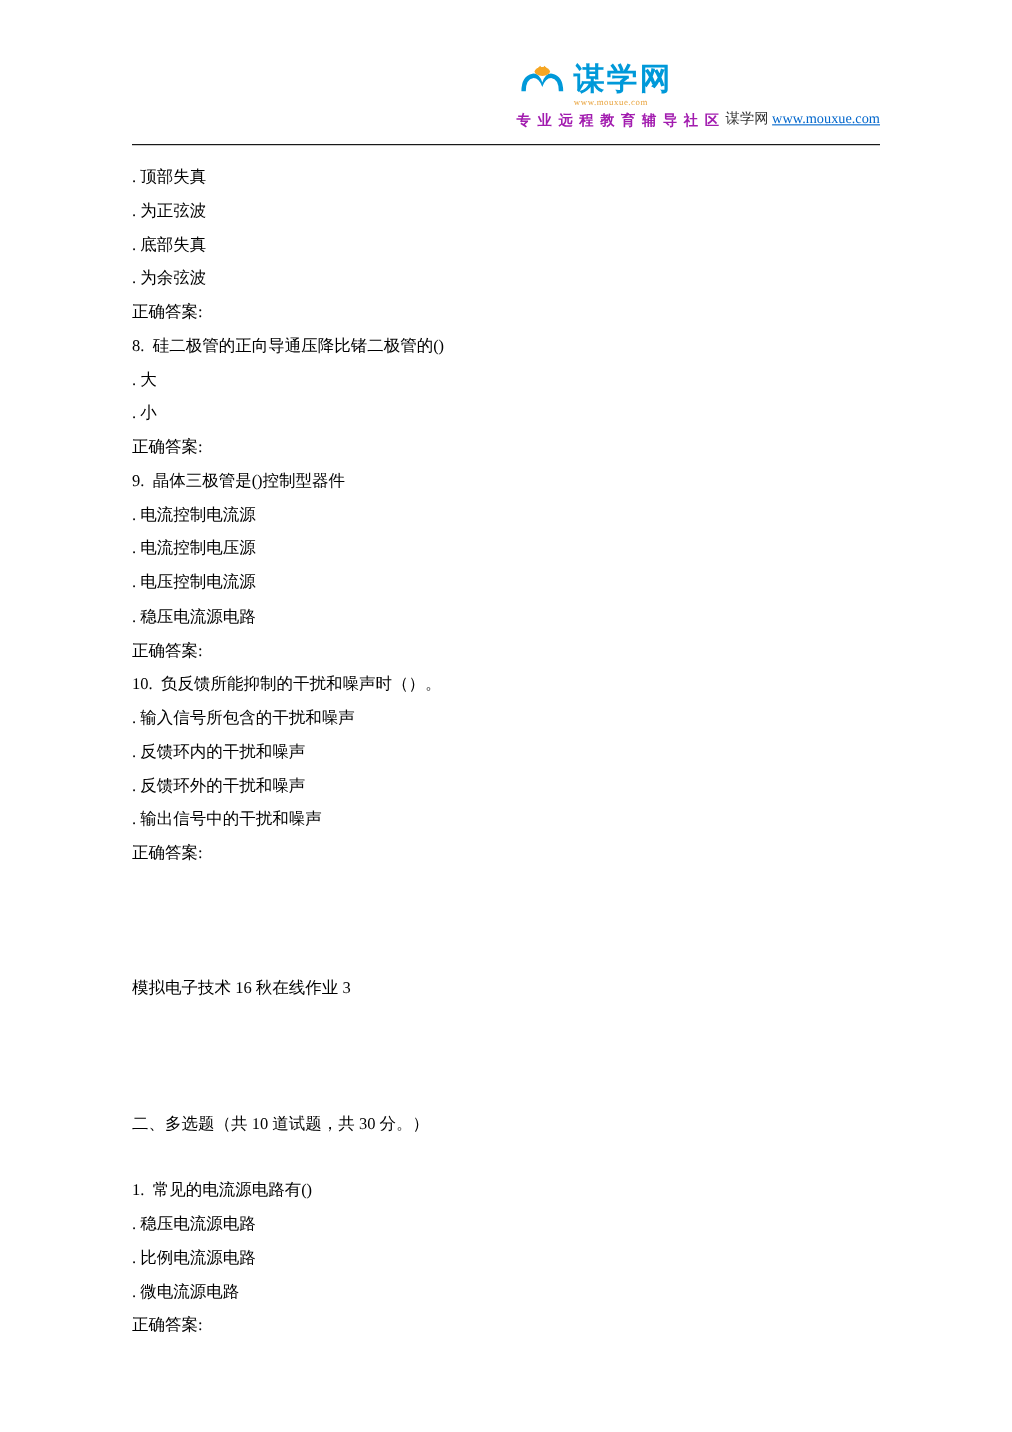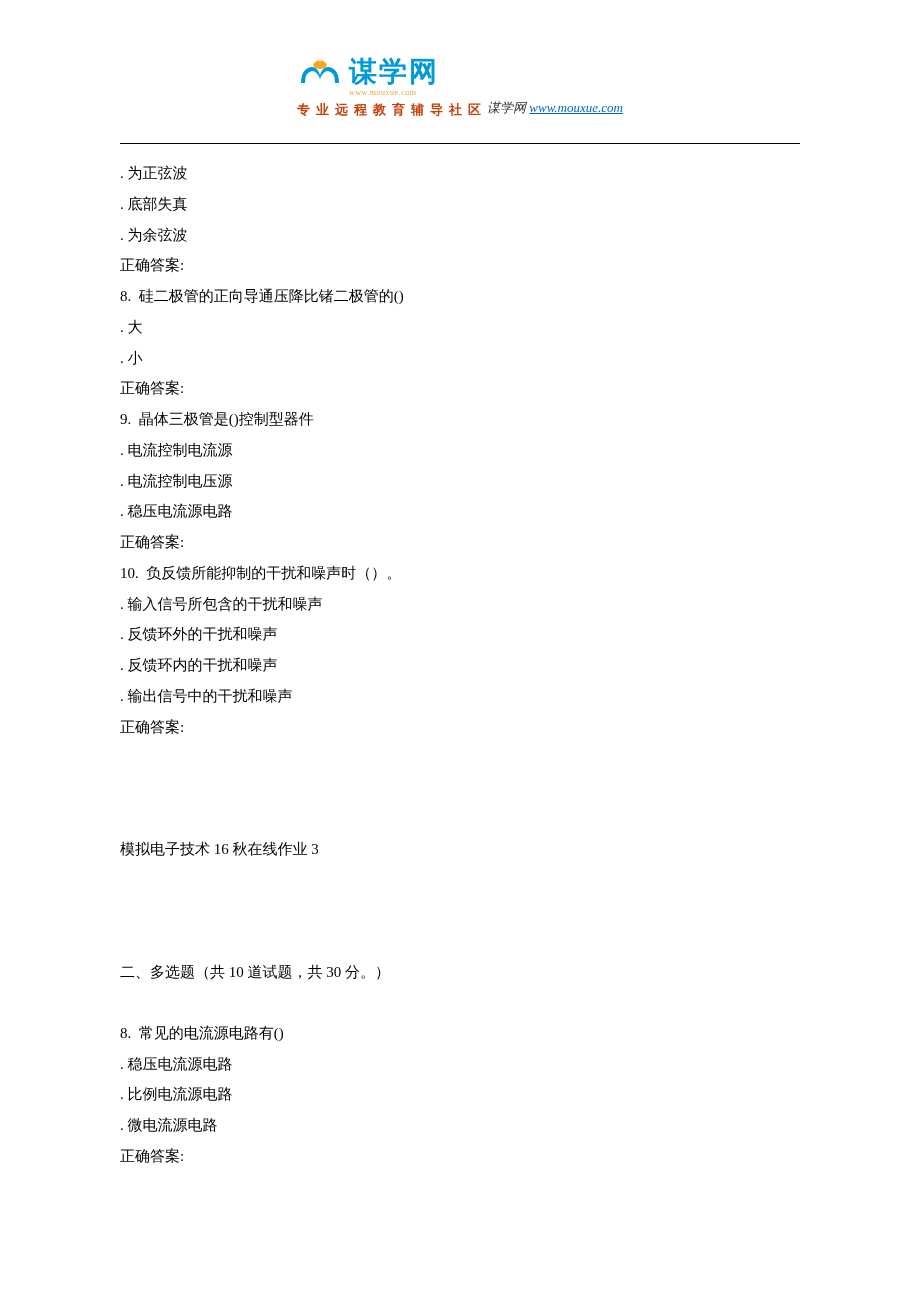--- a/index.html
+++ b/index.html
@@ -9,22 +9,22 @@
       background: #fff;
       font-family: "SimSun", "宋体", serif;
       position: relative;
     }
     .page {
       padding: 58px 120px 60px 120px;
     }
     .header {
       display: flex;
       align-items: flex-end;
-      justify-content: center;
-      margin-bottom: 24px;
+      justify-content: flex-end;
+      margin-bottom: 12px;
     }
     .logo-block {
       display: flex;
       flex-direction: column;
       align-items: flex-start;
     }
     .logo-top {
       display: flex;
       align-items: center;
       gap: 6px;
@@ -48,30 +48,29 @@
     }
     .logo-sub {
       font-size: 8px;
       color: #e8a33d;
       letter-spacing: 0.5px;
       margin-top: 2px;
     }
     .logo-slogan {
       font-family: "SimHei", sans-serif;
       font-size: 13px;
-      color: #c2410c;
+      color: #a21caf;
       letter-spacing: 6px;
       margin-top: 4px;
       font-weight: bold;
     }
     .header-right {
       font-size: 13px;
       color: #333;
       padding-bottom: 2px;
-      font-style: italic;
     }
     .header-right a {
       color: #0066cc;
       text-decoration: underline;
     }
     .divider {
       border: none;
       border-top: 1.5px solid #000;
       margin: 6px 0 14px 0;
     }
@@ -109,50 +108,52 @@
     </div>
     <div class="header-right">
       <span>谋学网</span>
       <a href="#">www.mouxue.com</a>
     </div>
   </div>
 
   <hr class="divider">
 
   <div class="content">
+    <p>. 顶部失真</p>
     <p>. 为正弦波</p>
     <p>. 底部失真</p>
     <p>. 为余弦波</p>
     <p>正确答案:</p>
     <p>8.  硅二极管的正向导通压降比锗二极管的()</p>
     <p>. 大</p>
     <p>. 小</p>
     <p>正确答案:</p>
     <p>9.  晶体三极管是()控制型器件</p>
     <p>. 电流控制电流源</p>
     <p>. 电流控制电压源</p>
+    <p>. 电压控制电流源</p>
     <p>. 稳压电流源电路</p>
     <p>正确答案:</p>
     <p>10.  负反馈所能抑制的干扰和噪声时（）。</p>
     <p>. 输入信号所包含的干扰和噪声</p>
+    <p>. 反馈环内的干扰和噪声</p>
     <p>. 反馈环外的干扰和噪声</p>
-    <p>. 反馈环内的干扰和噪声</p>
     <p>. 输出信号中的干扰和噪声</p>
     <p>正确答案:</p>
 
     <div class="spacer-xl"></div>
 
     <p>模拟电子技术 16 秋在线作业 3</p>
 
     <div class="spacer-xl"></div>
 
     <p>二、多选题（共 10 道试题，共 30 分。）</p>
 
     <div class="spacer-md"></div>
 
-    <p>8.  常见的电流源电路有()</p>
+    <p>1.  常见的电流源电路有()</p>
     <p>. 稳压电流源电路</p>
     <p>. 比例电流源电路</p>
     <p>. 微电流源电路</p>
     <p>正确答案:</p>
 
   </div>
 </div>
 
 </body></html>

